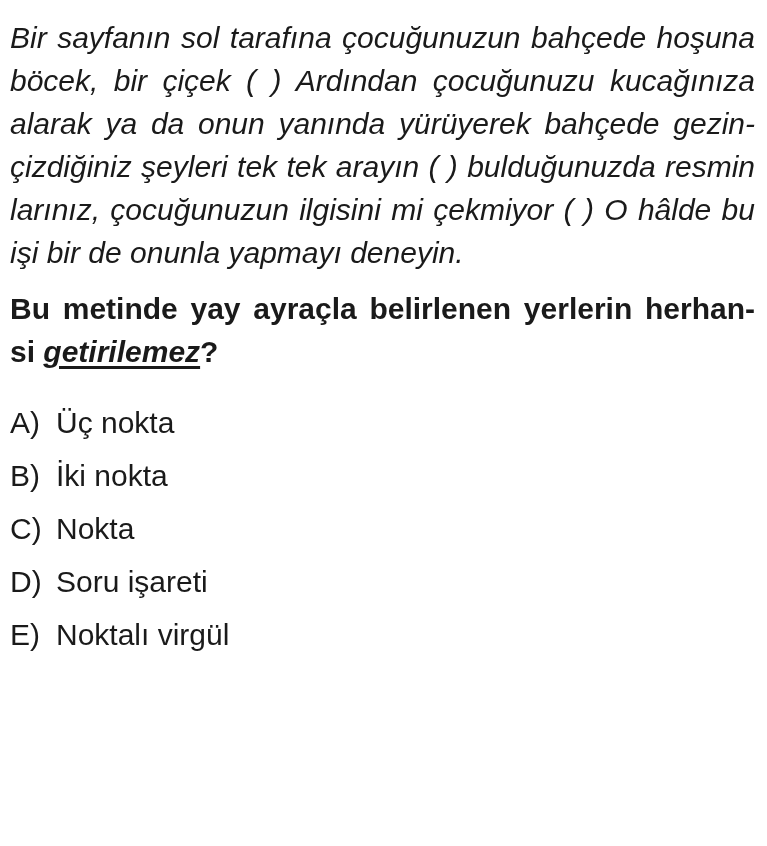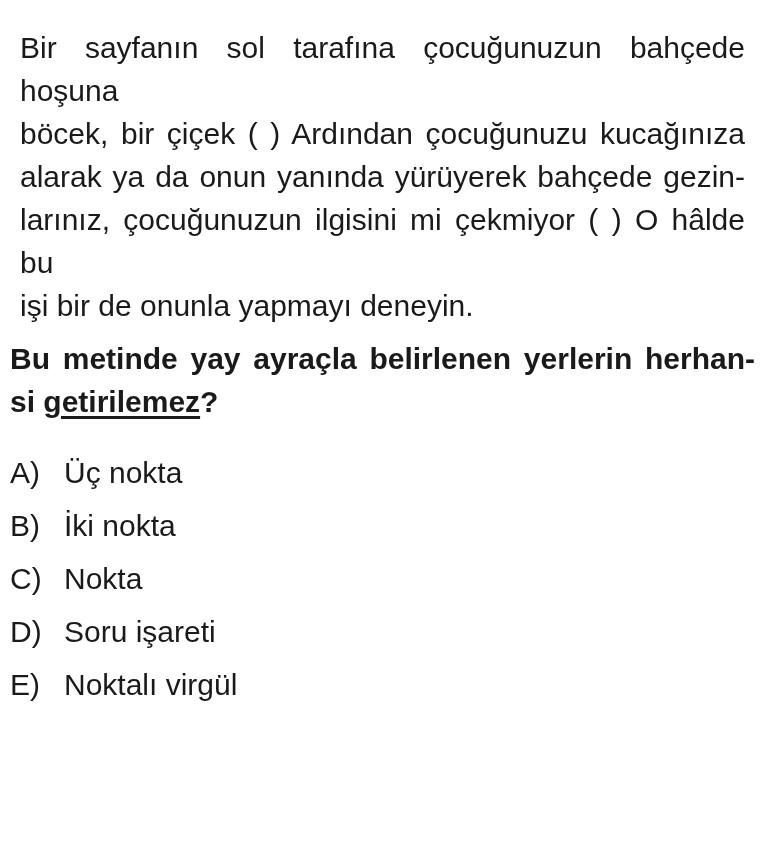--- a/index.html
+++ b/index.html
@@ -6,59 +6,62 @@
   .page{
     position:relative;
     width:767px;height:846px;
     box-sizing:border-box;
     background:#ffffff;
     padding:16px 12px 0 10px;
     font-family:"Liberation Sans",sans-serif;
     color:#1a1a1a;
     overflow:hidden;
   }
-  .passage{margin:10px;}
+  .passage{margin:0;font-style:italic;}
   .pline,.qline{
     font-size:30px;
     line-height:43px;
     letter-spacing:0;
     text-align:justify;
     text-align-last:justify;
     text-justify:inter-word;
     white-space:normal;
   }
   .natural{text-align-last:left;}
   .question{
+    margin-top:13px;
     font-weight:bold;
   }
   .u{
     text-decoration:underline;
     text-decoration-thickness:2.5px;
     text-underline-offset:4px;
+    font-style:italic;
   }
   .options{margin-top:28px;}
   .option{
     display:flex;
     align-items:baseline;
     font-size:30px;
     line-height:43px;
     margin-bottom:10px;
   }
   .option .letter{flex:0 0 46px;width:46px;}
-  .option .otext{flex:1;margin-left:8px;}
+  .option .otext{flex:1;}
 </style>
 </head>
 <body>
 
 <div class="page">
 
   <div class="passage">
     <div class="pline">Bir sayfanın sol tarafına çocuğunuzun bahçede hoşuna</div>
     <div class="pline">böcek, bir çiçek ( ) Ardından çocuğunuzu kucağınıza</div>
     <div class="pline">alarak ya da onun yanında yürüyerek bahçede gezin-</div>
+    <div class="pline">çizdiğiniz şeyleri tek tek arayın ( ) bulduğunuzda resmin</div>
     <div class="pline">larınız, çocuğunuzun ilgisini mi çekmiyor ( ) O hâlde bu</div>
     <div class="pline natural">işi bir de onunla yapmayı deneyin.</div>
   </div>
 
   <div class="question">
     <div class="qline">Bu metinde yay ayraçla belirlenen yerlerin herhan-</div>
     <div class="qline natural"><span>si </span><span class="u">getirilemez</span><span>?</span></div>
   </div>
 
   <div class="options">

